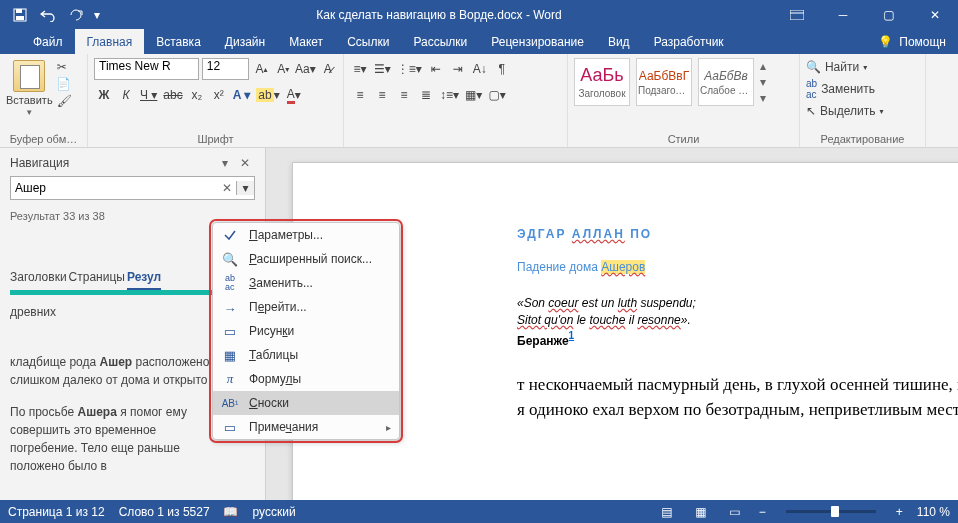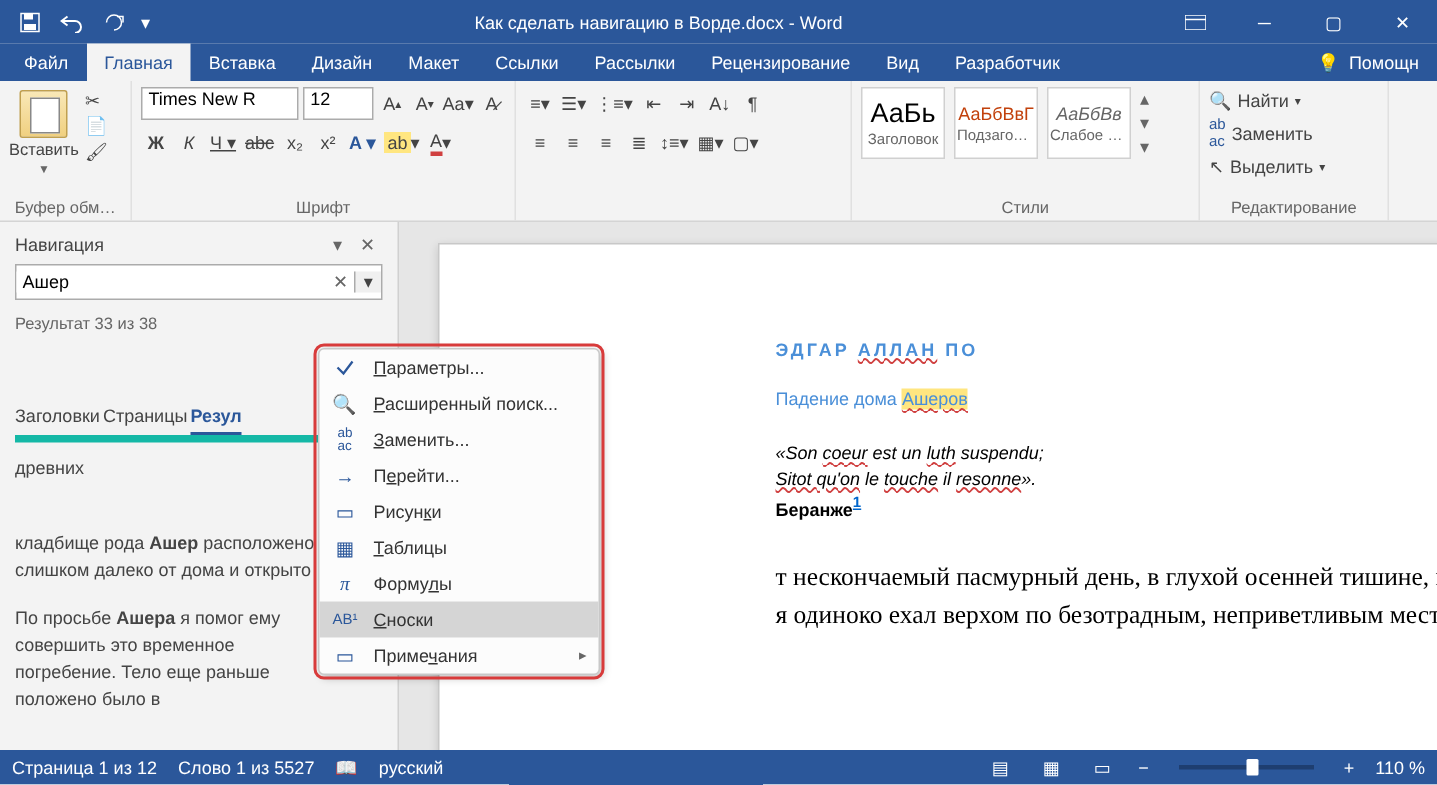--- a/index.html
+++ b/index.html
@@ -7,21 +7,21 @@
 
 
 .titlebar { height:29px; background:#2b579a; color:#fff; display:flex; align-items:center; }
 .qat { display:flex; gap:0; padding-left:6px; }
 .qat-btn { width:28px; height:28px; display:flex; align-items:center; justify-content:center; color:#fff; }
 .title-text { flex:1; text-align:center; font-size:12px; }
 .wincontrols { display:flex; }
 .wc { width:46px; height:29px; display:flex; align-items:center; justify-content:center; color:#fff; }
 
 
-.tabs { height:25px; background:#2b579a; display:flex; align-items:stretch; padding-left:4px; }
+.tabs { height:25px; background:#2b579a; display:flex; align-items:stretch; padding-left:21px; }
 .tab { padding:0 12px; display:flex; align-items:center; color:#fff; cursor:pointer; font-size:12px; }
 .tab.active { background:#f3f3f3; color:#2b579a; }
 .tab.file { color:#fff; }
 .help { margin-left:auto; display:flex; align-items:center; gap:6px; padding-right:12px; color:#fff; }
 .help .bulb { color:#fff; }
 
 
 .ribbon { height:94px; background:#f3f3f3; border-bottom:1px solid #d4d4d4; display:flex; }
 .group { border-right:1px solid #e0e0e0; padding:4px 6px 2px 6px; display:flex; flex-direction:column; position:relative; }
 .group-label { position:absolute; bottom:2px; left:0; right:0; text-align:center; color:#666; font-size:11px; }
@@ -38,21 +38,21 @@
 .size-select { border:1px solid #ababab; background:#fff; height:22px; padding:0 12px 0 4px; font-size:12px; width:50px;}
 .btn-sm { width:20px; height:22px; display:flex; align-items:center; justify-content:center; color:#444; border:1px solid transparent; }
 .font-row2 { display:flex; gap:2px; align-items:center; margin-top:4px; }
 .fbtn { min-width:20px; height:22px; display:flex; align-items:center; justify-content:center; color:#444; padding:0 2px;}
 .bold { font-weight:bold; } .ital { font-style:italic; } .under { text-decoration:underline; } .strike { text-decoration:line-through; }
 
 .para-row { display:flex; gap:2px; align-items:center; }
 
 .styles-body { display:flex; align-items:center; gap:6px; }
 .style-preview { width:56px; height:48px; border:1px solid #d0d0d0; background:#fff; display:flex; flex-direction:column; align-items:center; justify-content:center; font-size:11px; }
-.style-preview .p1 { font-size:18px; color:#000000; }
+.style-preview .p1 { font-size:18px; color:#be185d; }
 .style-preview .p2 { font-size:10px; color:#666; margin-top:2px; white-space:nowrap; overflow:hidden; max-width:52px; text-overflow:ellipsis;}
 
 .edit-col { display:flex; flex-direction:column; gap:4px; padding-top:2px; }
 .edit-row { display:flex; align-items:center; gap:4px; color:#444; }
 
 
 .main { position:absolute; top:148px; bottom:23px; left:0; right:0; display:flex; }
 .navpane { width:266px; background:#f3f3f3; border-right:1px solid #d0d0d0; padding:8px 10px; display:flex; flex-direction:column; }
 .nav-title { color:#444; font-size:18px; margin-bottom:6px; display:flex; align-items:center; }
 .nav-title .gap { flex:1;}
@@ -75,21 +75,21 @@
 .doc h1 .redsq { text-decoration:underline wavy #d04040; }
 .doc h2 { color:#4a8fd8; font-size:20px; font-weight:500; margin-top:8px;}
 .doc h2 .mark { background:#ffe680; text-decoration:underline wavy #d04040;}
 .epi { margin-top:18px; font-family:'Times New Roman',serif; font-size:15px; font-style:italic; }
 .epi .wavy { text-decoration:underline wavy #d04040;}
 .sig { font-family:'Times New Roman',serif; font-size:15px; font-weight:bold; margin-top:2px;}
 .sig sup { text-decoration:underline; color:#0066cc; font-size:10px;}
 .bodytext { margin-top:24px; font-family:'Times New Roman',serif; font-size:17px; line-height:1.45;}
 
 
-.dropdown { position:absolute; left:212px; top:222px; width:188px; background:#fcfcfc; border:1px solid #c8c8c8; box-shadow:2px 2px 6px rgba(0,0,0,.25); z-index:50; outline:2px solid #d83b3b; outline-offset:1px; border-radius:4px;margin-top:10px; }
+.dropdown { position:absolute; left:212px; top:222px; width:188px; background:#fcfcfc; border:1px solid #c8c8c8; box-shadow:2px 2px 6px rgba(0,0,0,.25); z-index:50; outline:2px solid #d83b3b; outline-offset:1px; border-radius:4px; }
 .dd-item { display:flex; align-items:center; height:24px; padding:0 8px; gap:10px; color:#333; cursor:pointer;}
 .dd-item:hover,.dd-item.hover { background:#d5d5d5; }
 .dd-icon { width:18px; display:flex; justify-content:center; color:#2b579a; font-size:13px;}
 .dd-sep-label { padding:4px 8px 2px; color:#666; font-size:11px; border-top:1px solid #e0e0e0;}
 .dd-item .arr { margin-left:auto; color:#666; font-size:10px;}
 .dd-underline { text-decoration:underline; }
 
 
 .statusbar { position:absolute; bottom:0; left:0; right:0; height:23px; background:#2b579a; color:#fff; display:flex; align-items:center; font-size:11px; padding:0 8px; gap:14px;}
 .statusbar .gap { flex:1;}

